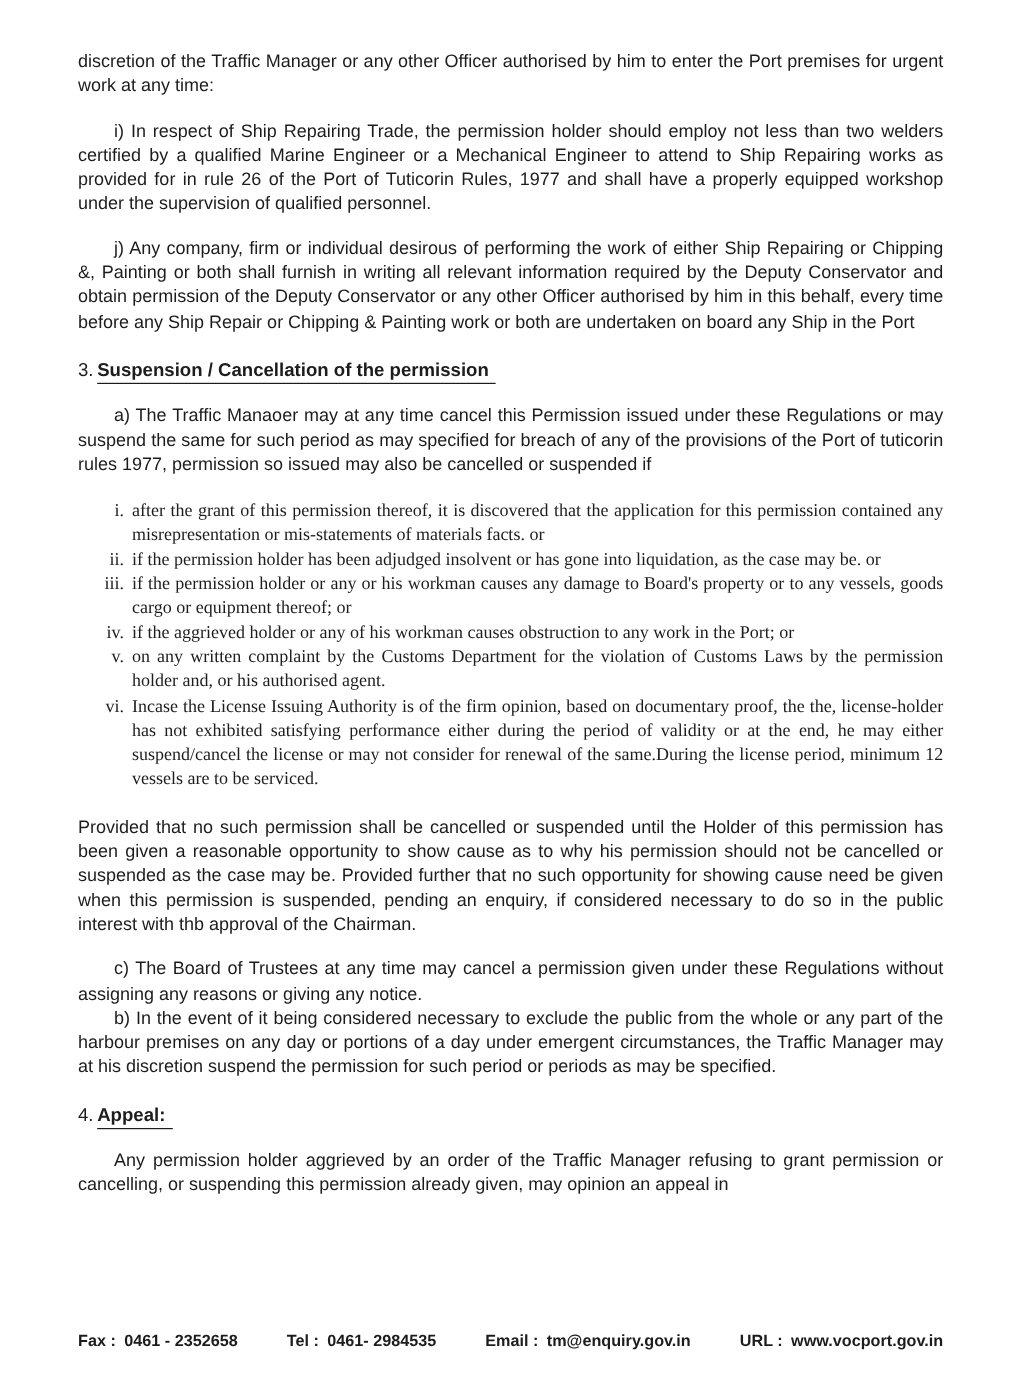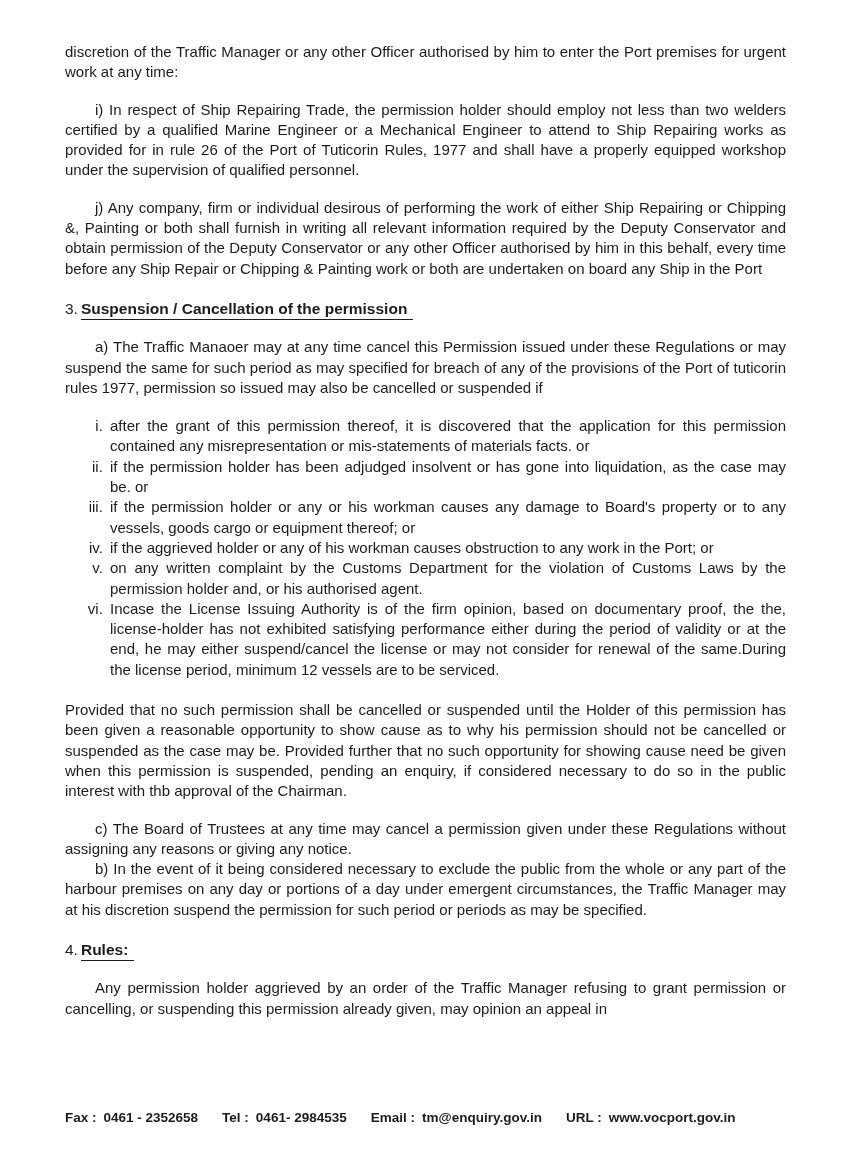--- a/index.html
+++ b/index.html
@@ -45,29 +45,30 @@
     padding-right: 6px;
     padding-bottom: 0px;
   }
   .heading .heading-number {
     margin-right: 3px;
   }
   ol.roman-list {
     list-style-type: lower-roman;
     margin: 18px 0 0 0;
     padding-left: 42px;
+    font-family: Liberation Serif, serif;
   }
   ol.roman-list li {
     text-align: justify;
     padding-left: 3px;
   }
   .footer {
     margin-top: auto;
     display: flex;
-    justify-content: flex-start;
+    justify-content: space-between;
     gap: 24px;
     font-weight: bold;
     font-size: 13.5px;
     white-space: nowrap;
   }
   .footer-item .label {
     margin-right: 7px;
   }
 </style>
 </head>
@@ -93,21 +94,21 @@
     <li>on any written complaint by the Customs Department for the violation of Customs Laws by the permission holder and, or his authorised agent.</li>
     <li>Incase the License Issuing Authority is of the firm opinion, based on documentary proof, the the, license-holder has not exhibited satisfying performance either during the period of validity or at the end, he may either suspend/cancel the license or may not consider for renewal of the same.During the license period, minimum 12 vessels are to be serviced.</li>
   </ol>
 
   <p class="para" style="margin-top:20px">Provided that no such permission shall be cancelled or suspended until the Holder of this permission has been given a reasonable opportunity to show cause as to why his permission should not be cancelled or suspended as the case may be. Provided further that no such opportunity for showing cause need be given when this permission is suspended, pending an enquiry, if considered necessary to do so in the public interest with thb approval of the Chairman.</p>
 
   <p class="para indent">c) The Board of Trustees at any time may cancel a permission given under these Regulations without assigning any reasons or giving any notice.</p>
 
   <p class="para indent tight">b) In the event of it being considered necessary to exclude the public from the whole or any part of the harbour premises on any day or portions of a day under emergent circumstances, the Traffic Manager may at his discretion suspend the permission for such period or periods as may be specified.</p>
 
-  <p class="heading"><span class="heading-number">4.</span><span class="heading-title">Rules:</span></p>
+  <p class="heading"><span class="heading-number">4.</span><span class="heading-title">Appeal:</span></p>
 
   <p class="para indent">Any permission holder aggrieved by an order of the Traffic Manager refusing to grant permission or cancelling, or suspending this permission already given, may opinion an appeal in</p>
 
   <div class="footer">
     <span class="footer-item"><span class="label">Fax :</span><span class="value">0461 - 2352658</span></span>
     <span class="footer-item"><span class="label">Tel :</span><span class="value">0461- 2984535</span></span>
     <span class="footer-item"><span class="label">Email :</span><span class="value">tm@enquiry.gov.in</span></span>
     <span class="footer-item"><span class="label">URL :</span><span class="value">www.vocport.gov.in</span></span>
   </div>
 

